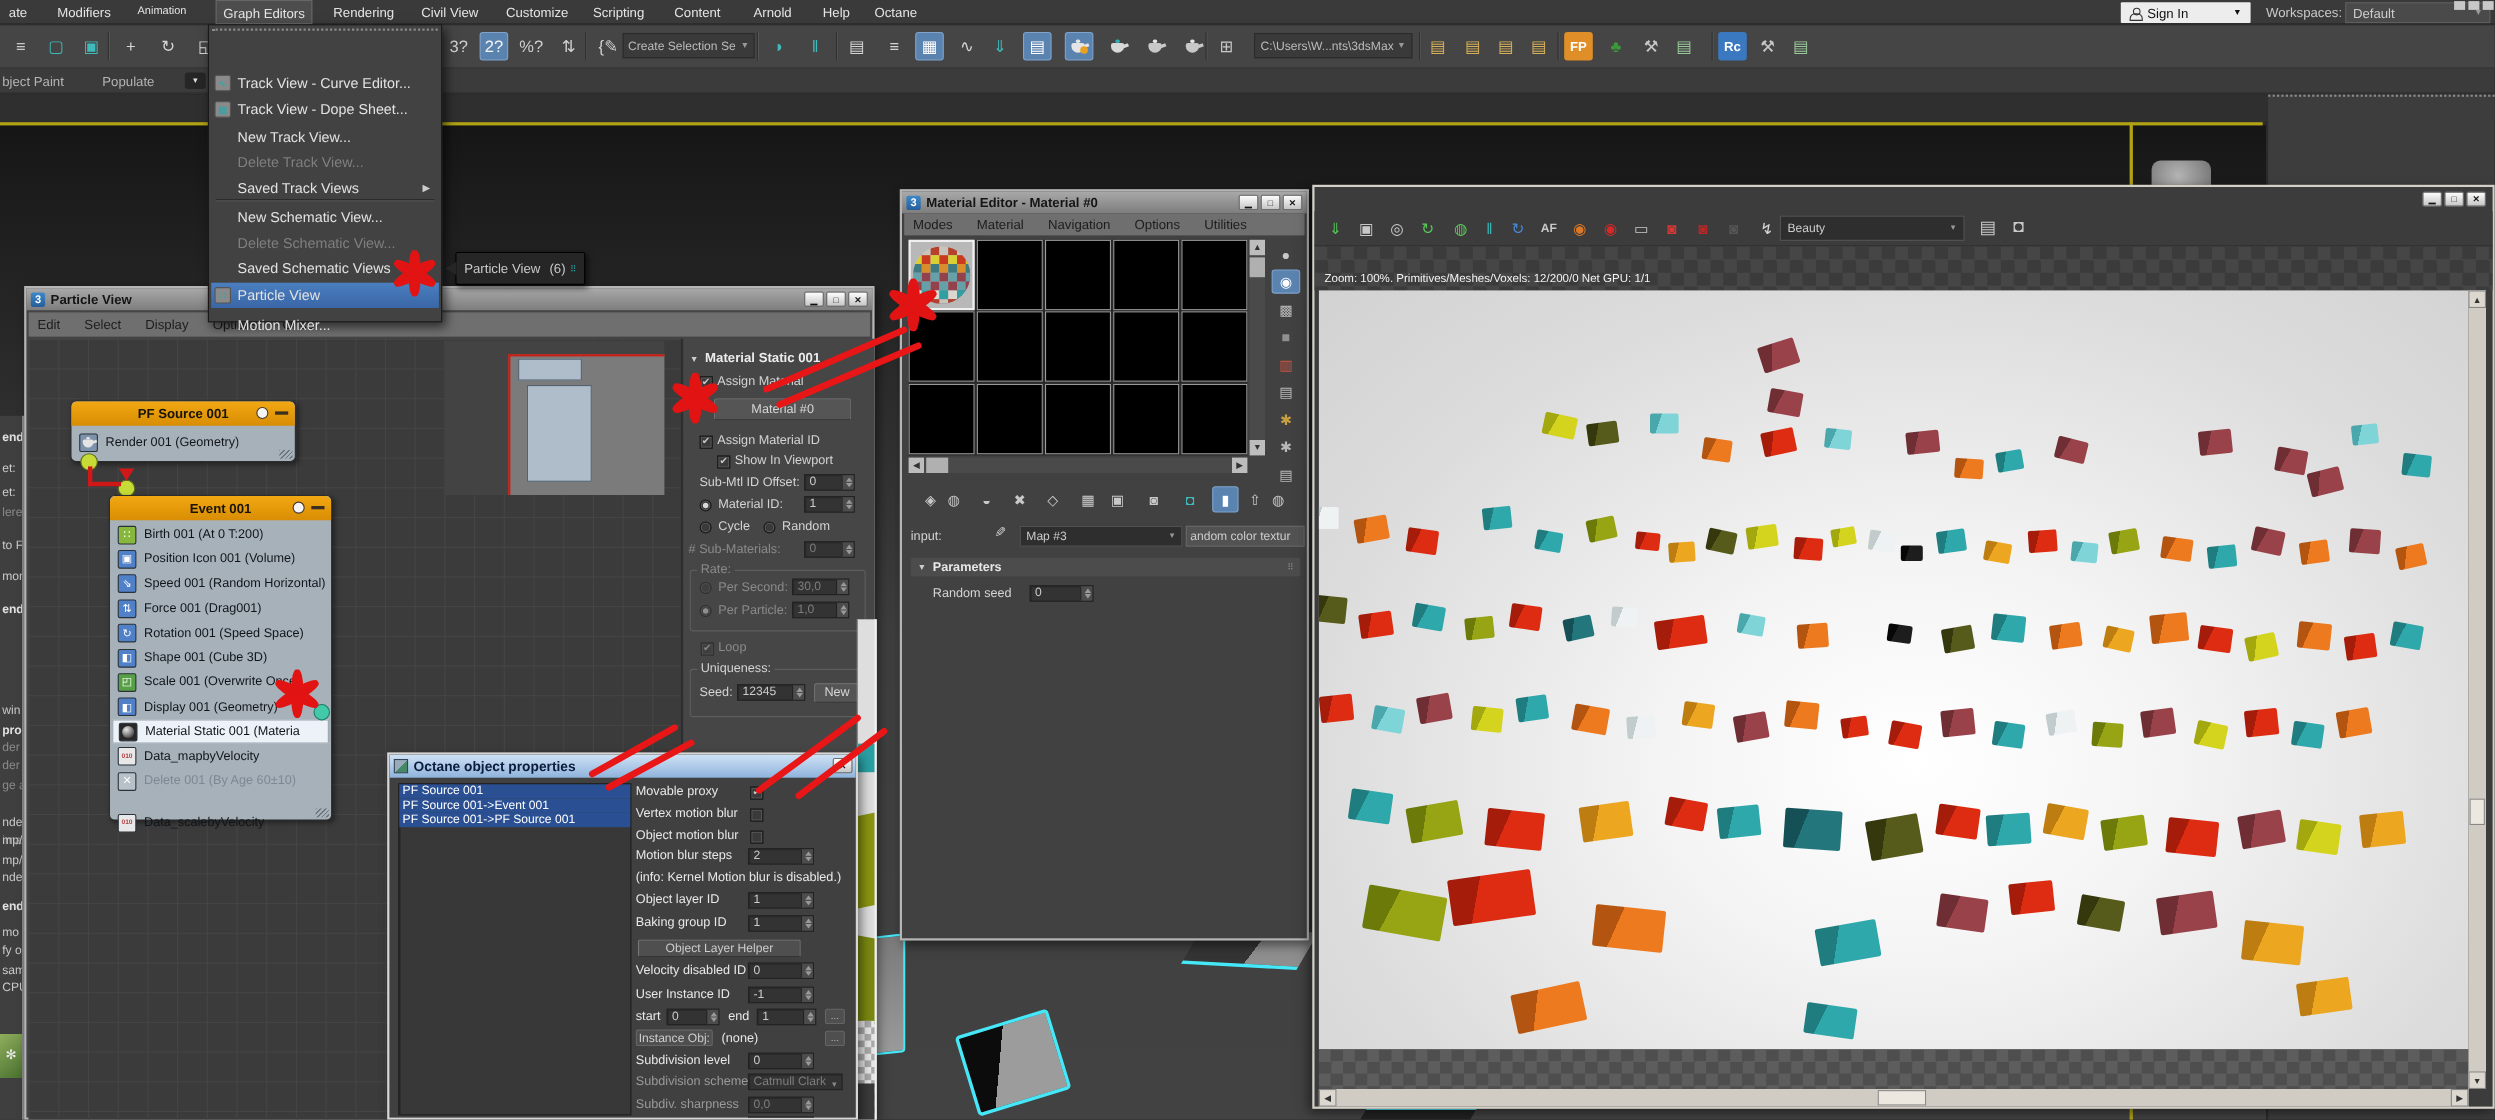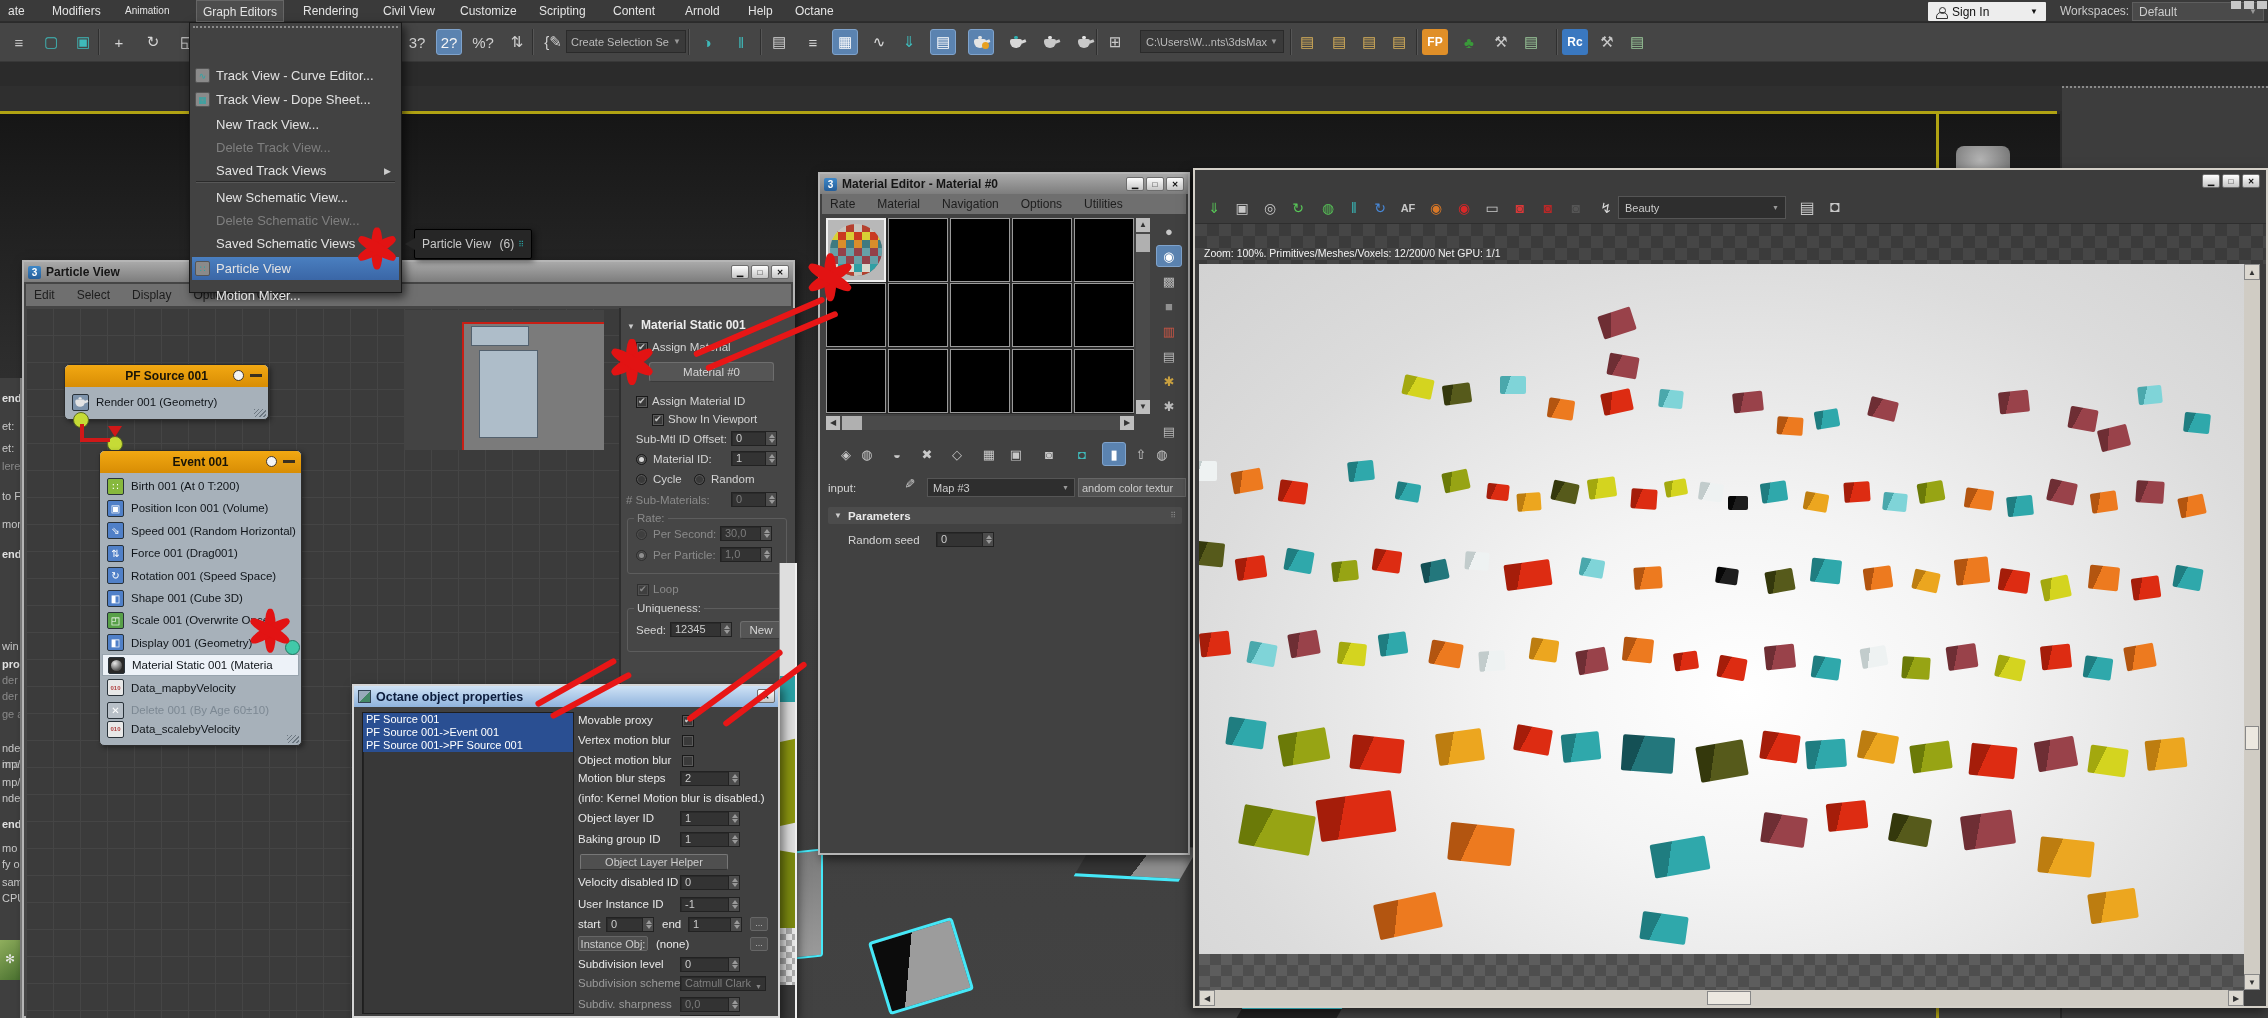--- a/index.html
+++ b/index.html
@@ -248,20 +248,25 @@
       </span>
     </div>
   <div class="ic" style="left:1072px;top:29px">
       <span class="teapot">
         <span class="body" style="background:#c8c8c8"></span>
         <span class="lid"></span>
         <span class="spout" style="background:#c8c8c8"></span>
       </span>
     </div>
 
+  <div class="abs" id="row2" style="left:0;top:62px;width:2268px;height:23px;background:#3b3b3b;border-bottom:1px solid #2e2e2e">
+    <span class="abs" style="left:2px;top:5px;font-size:12px;color:#b4b4b4">bject Paint</span>
+    <span class="abs" style="left:93px;top:5px;font-size:12px;color:#b4b4b4">Populate</span>
+    <div class="abs" style="left:168px;top:4px;width:19px;height:15px;background:#262626;border-radius:3px;display:flex;align-items:center;justify-content:center;font-size:7px;color:#ddd">▼</div>
+  </div>
 
   <div class="abs" id="row3" style="left:0;top:86px;width:2268px;height:25px;background:#2f2f2f"></div>
 
   <div class="abs" id="cmdpanel" style="left:2062px;top:86px;width:206px;height:932px;background:#3d3d3d;border-top:2px dotted #8a8a8a"></div>
 
   <div class="abs" id="leftstrip" style="left:0;top:378px;width:22px;height:640px;background:#3f3f3f;border-right:2px solid #8a8a8a;overflow:hidden">
     <div class="abs" style="left:0;top:562px;width:20px;height:40px;background:linear-gradient(140deg,#8fae5d,#49702f);color:#e8e8e8;font-size:12px;text-align:center;line-height:38px">✻</div>
   <span class="frag" style="top: 14px; color: rgb(224, 224, 224); font-weight: bold;">end</span>
       <span class="frag" style="top: 42px; color: rgb(201, 201, 201); font-weight: normal;">et:</span>
       <span class="frag" style="top: 64px; color: rgb(201, 201, 201); font-weight: normal;">et:</span>
@@ -383,21 +388,21 @@
               <span class="lbl">Material Static 001 (Materia</span>
             </div>
             <div class="evrow" style="top: 225.6px;">
               <span class="evic" style="background: rgb(232, 232, 232); font-size: 6px; color: rgb(176, 64, 64); font-weight: bold;">010</span>
               <span class="lbl">Data_mapbyVelocity</span>
             </div>
             <div class="evrow dis" style="top: 248px;">
               <span class="evic" style="background: rgb(184, 192, 200);">✕</span>
               <span class="lbl">Delete 001 (By Age 60±10)</span>
             </div>
-            <div class="evrow" style="top: 267px;">
+            <div class="evrow" style="top: 286px;">
               <span class="evic" style="background: rgb(232, 232, 232); font-size: 6px; color: rgb(176, 64, 64); font-weight: bold;">010</span>
               <span class="lbl">Data_scalebyVelocity</span>
             </div>
           </div>
         <div class="abs" style="right:2px;bottom:2px;width:12px;height:8px;background:repeating-linear-gradient(135deg,#6b7680 0 1px,transparent 1px 3px)"></div>
       </div>
       <div class="abs" style="left:259px;top:332px;width:15px;height:15px;border-radius:50%;background:#41c9a9;border:1px solid #1f7a62"></div>
     </div>
 
     <div class="abs" id="pvpanel" style="left:595px;top:46px;width:176px;height:710px;background:#464646;border-left:2px solid #2e2e2e;overflow:hidden">
@@ -457,21 +462,21 @@
     <div class="wtitle">
       <span class="appicon">3</span>
       <span class="t">Material Editor - Material #0</span>
     </div>
     <div class="wbtns" style="right:4px">
       <div class="wbtn">▁</div>
       <div class="wbtn">□</div>
       <div class="wbtn">✕</div>
     </div>
     <div class="menurow" id="memenus" style="top:20px;height:20px">
-        <span>Rate</span>
+        <span>Modes</span>
         <span>Material</span>
         <span>Navigation</span>
         <span>Options</span>
         <span>Utilities</span>
       </div>
     <div class="abs" id="slots" style="left:6px;top:44px;width:308px;height:196px;background:#2a2a2a">
         <div class="slot" style="left: 0px; top: 0px; width: 60px; height: 64px; background: rgb(184, 184, 184); border: 2px solid rgb(240, 240, 240);">
           <div style="position: absolute; left: 2px; top: 4px; width: 52px; height: 52px; border-radius: 50%; overflow: hidden; box-shadow: rgba(0, 0, 0, 0.45) -6px -8px 10px inset, rgba(255, 255, 255, 0.35) 5px 6px 8px inset;">
             <div style="position: absolute; left: 0px; top: 0px; width: 8px; height: 8px; background: rgb(181, 64, 46);"></div>
             <div style="position: absolute; left: 8px; top: 0px; width: 8px; height: 8px; background: rgb(200, 197, 189);"></div>

